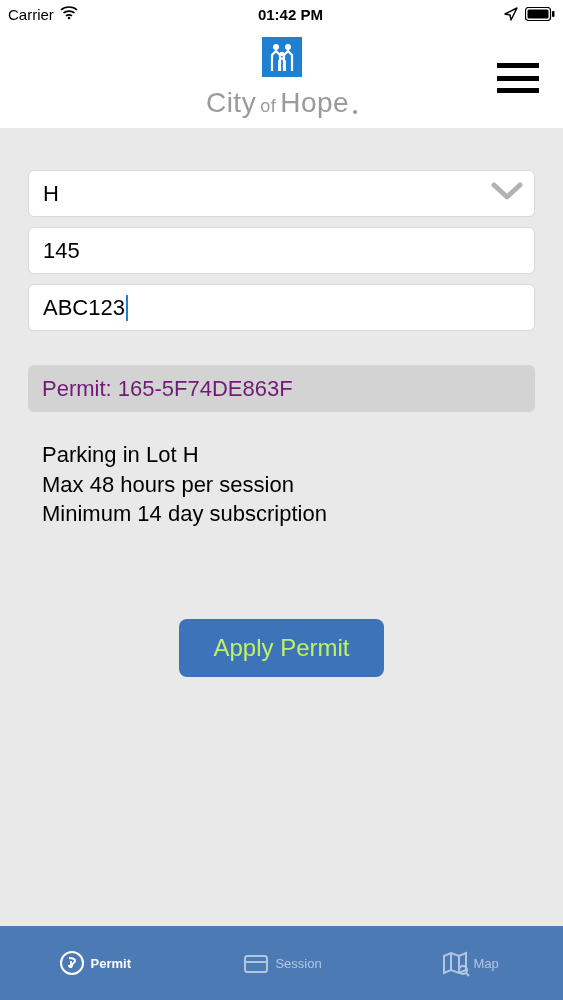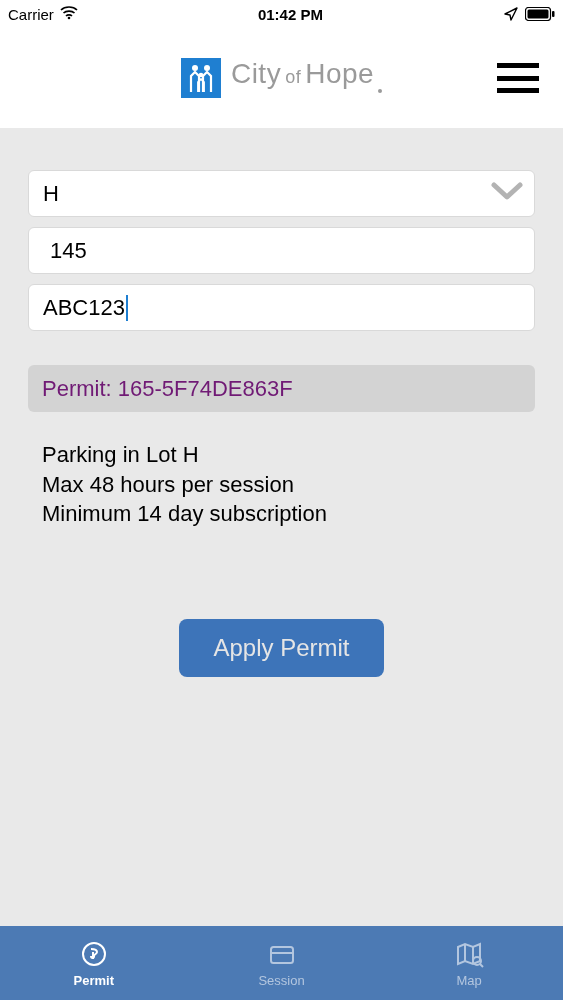--- a/index.html
+++ b/index.html
@@ -30,21 +30,23 @@
     .app-header {
       height: 100px;
       display: flex;
       align-items: center;
       justify-content: center;
       position: relative;
       background: #fff;
     }
     .logo {
       display: flex;
+      align-items: center;
       gap: 10px;
+      flex-direction: column;
     }
     .logo-mark {
       width: 40px;
       height: 40px;
       background: #1f7fd1;
       display: flex;
       align-items: center;
       justify-content: center;
     }
     .logo-text {
@@ -94,21 +96,20 @@
       margin-bottom: 10px;
       position: relative;
     }
     .field input {
       border: none;
       outline: none;
       font-size: 22px;
       width: 100%;
       font-family: inherit;
       background: transparent;
-      margin-left: 7px;
     }
     .chevron {
       position: absolute;
       right: 10px;
       top: 50%;
       transform: translateY(-50%);
     }
     .cursor {
       display: inline-block;
       width: 2px;
@@ -131,38 +132,37 @@
     .info-text {
       margin-top: 28px;
       padding-left: 14px;
       font-size: 22px;
       line-height: 1.35;
     }
     .apply-btn {
       margin: 90px auto 0 auto;
       display: block;
       background: #3d74b9;
-      color: #e5e5e5;
+      color: #bef264;
       border: none;
       border-radius: 8px;
       font-size: 24px;
       padding: 15px 34px;
       cursor: pointer;
       font-family: inherit;
     }
     
     .tab-bar {
       height: 74px;
       background: #4c7ab4;
       display: flex;
     }
     .tab {
       flex: 1;
       display: flex;
-      flex-direction: column;
       align-items: center;
       justify-content: center;
       gap: 4px;
       cursor: pointer;
     }
     .tab svg { display: block; }
     .tab-label { font-size: 13px; }
     .tab.active .tab-label { color: #fff; font-weight: 600; }
     .tab.inactive .tab-label { color: #b3c6df; }
     .tab.active svg { stroke: #fff; fill: none; }

